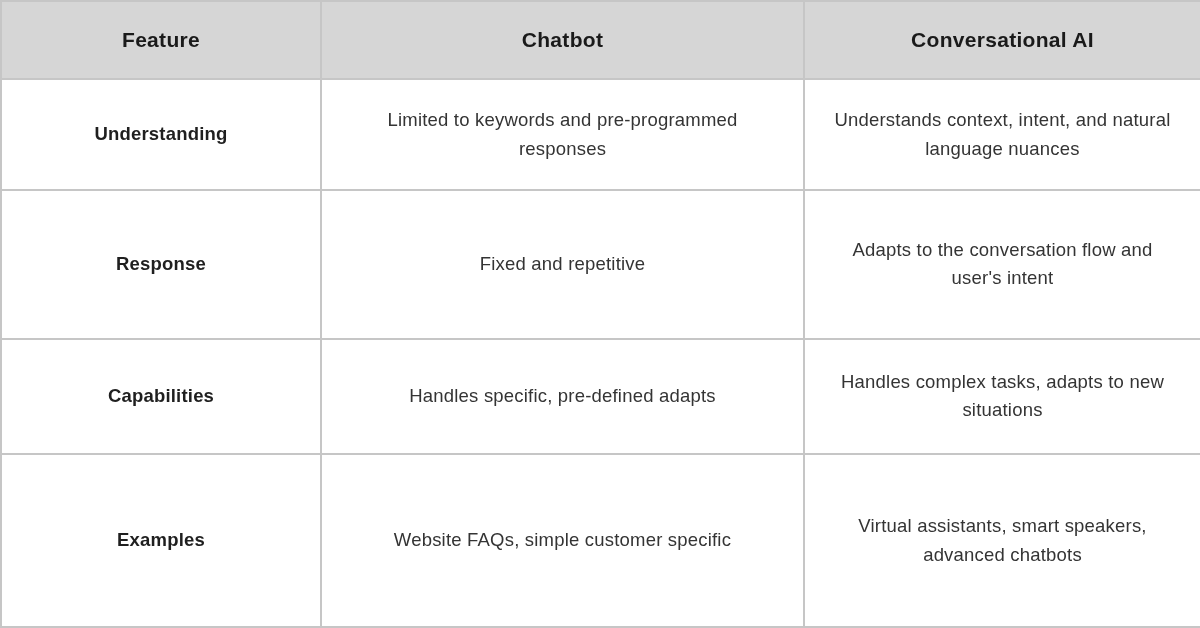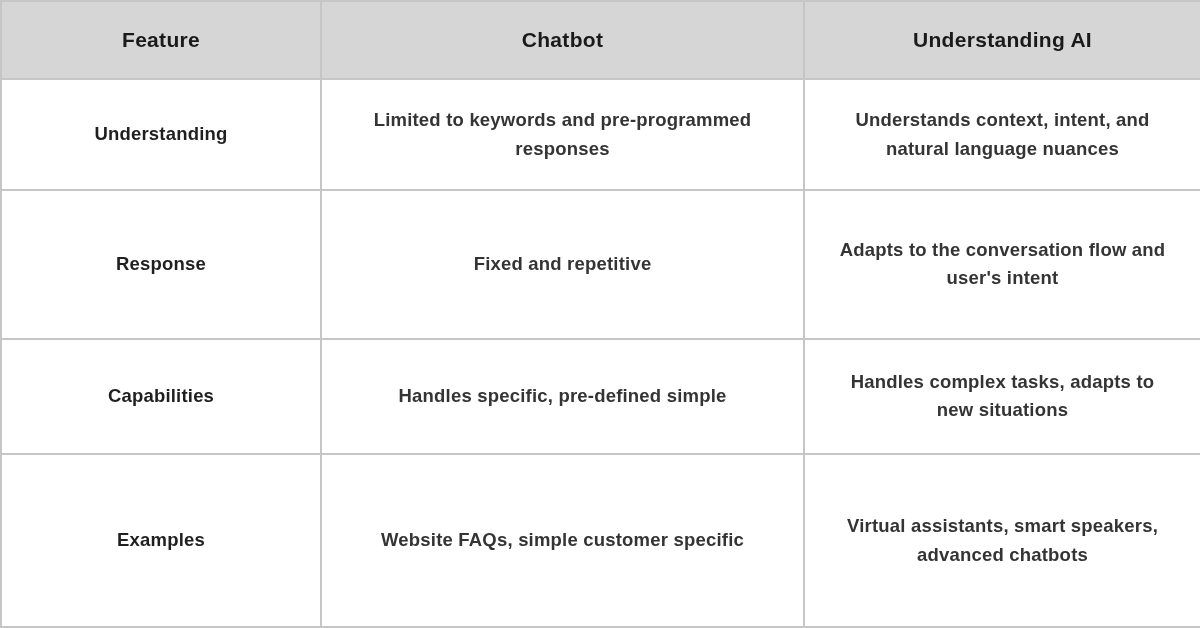--- a/index.html
+++ b/index.html
@@ -35,21 +35,21 @@
     background:var(--header_bg);
     color:var(--header_text);
     font-size:21px;
     font-weight:700;
     letter-spacing:0.3px;
   }
   table.cmp tbody td{
     background:var(--cell_bg);
     color:var(--body_text);
     font-size:18.5px;
-    font-weight:700;
+    font-weight:400;
     line-height:1.55;
     letter-spacing:0.2px;
   }
   table.cmp tbody td.feature-cell{
     color:var(--feature_text);
     font-weight:700;
     font-size:18.5px;
   }
   tr.r0{height:96px;}
   tr.r1{height:128px;}
@@ -63,37 +63,37 @@
 <table class="cmp">
   <colgroup>
     <col class="c-feature">
       <col class="c-chatbot">
       <col class="c-ai">
   </colgroup>
   <thead>
     <tr>
       <th>Feature</th>
       <th>Chatbot</th>
-      <th>Understanding AI</th>
+      <th>Conversational AI</th>
     </tr>
   </thead>
   <tbody>
     <tr class="r0">
       <td class="feature-cell">Understanding</td>
       <td>Limited to keywords and pre-programmed responses</td>
       <td>Understands context, intent, and natural language nuances</td>
     </tr>
     <tr class="r1">
       <td class="feature-cell">Response</td>
       <td>Fixed and repetitive</td>
       <td>Adapts to the conversation flow and user's intent</td>
     </tr>
     <tr class="r3">
       <td class="feature-cell">Capabilities</td>
-      <td>Handles specific, pre-defined simple</td>
+      <td>Handles specific, pre-defined adapts</td>
       <td>Handles complex tasks, adapts to new situations</td>
     </tr>
     <tr class="r4">
       <td class="feature-cell">Examples</td>
       <td>Website FAQs, simple customer specific</td>
       <td>Virtual assistants, smart speakers, advanced chatbots</td>
     </tr>
   </tbody>
 </table>
 

